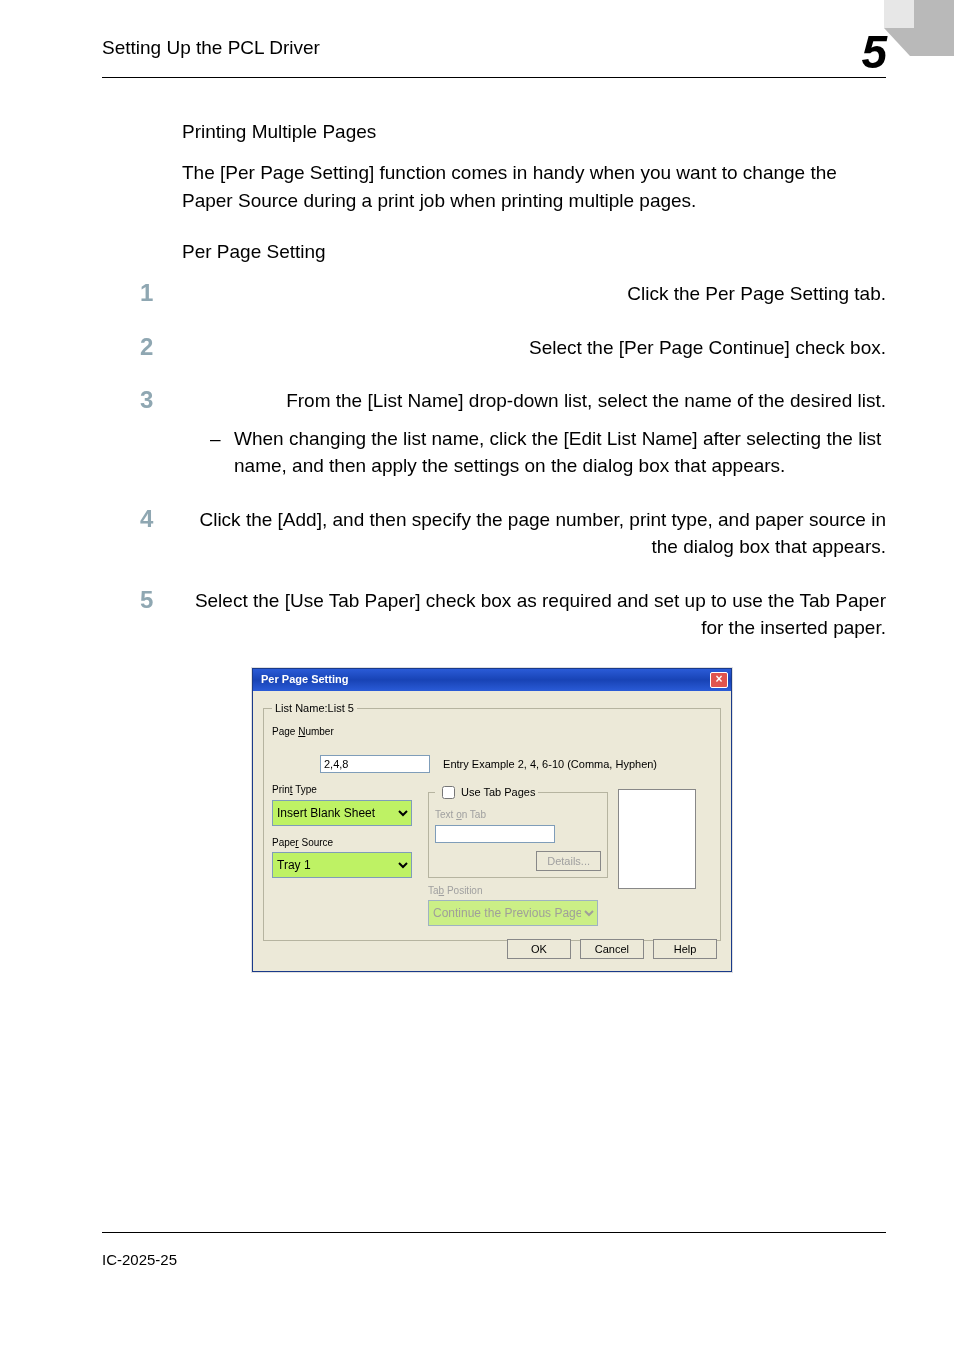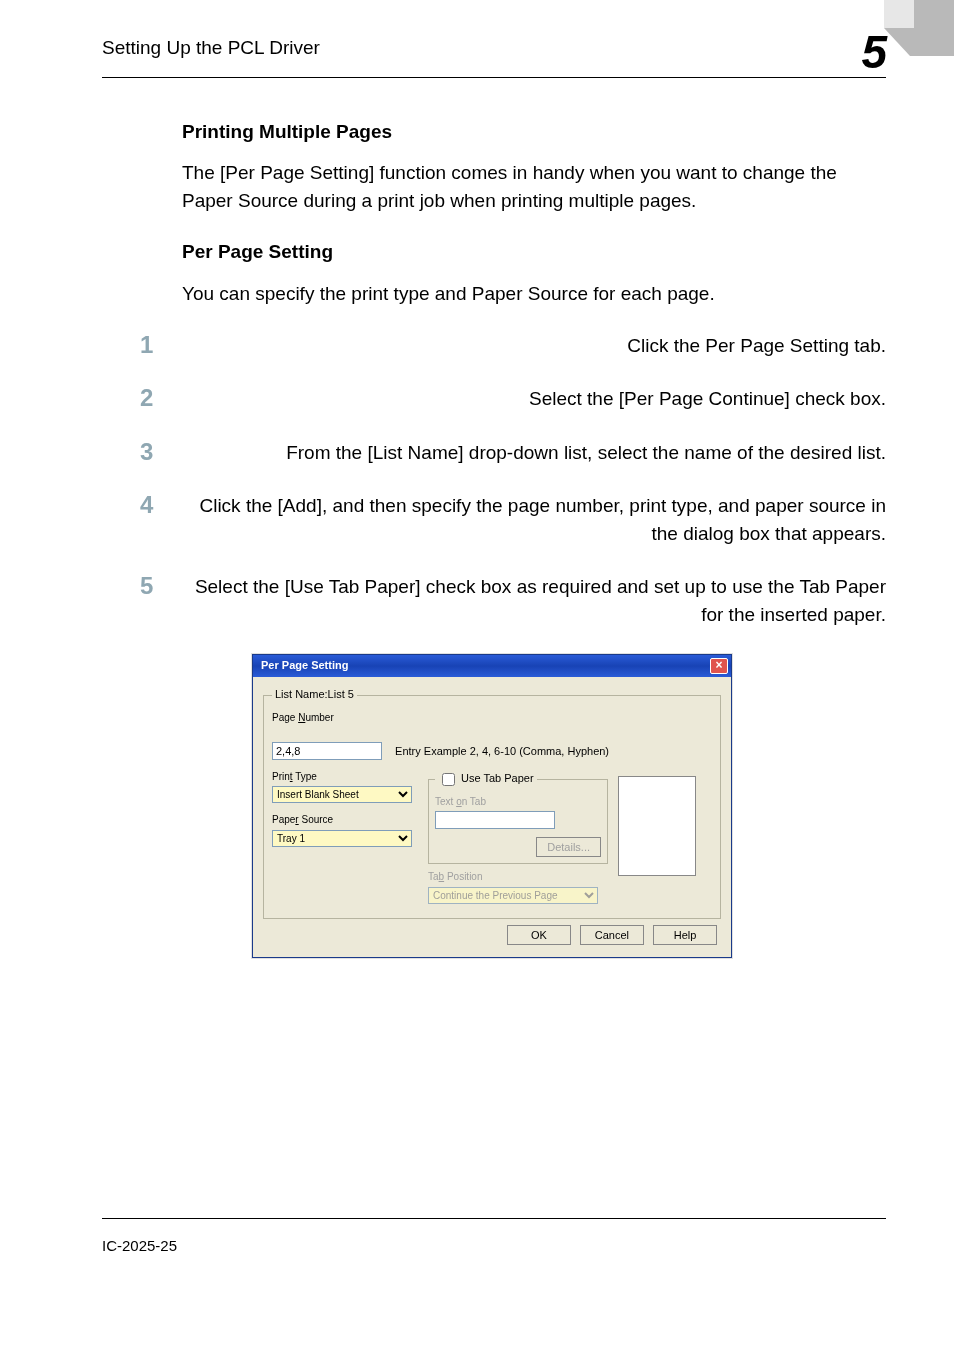--- a/index.html
+++ b/index.html
@@ -33,21 +33,21 @@
       font-size: 46px;
       font-weight: bold;
       font-style: italic;
       line-height: 0.8;
       letter-spacing: -1px;
     }
     .content {
       padding-left: 80px;
     }
     .h3 {
-      font-weight: bold;
+      font-weight: normal;
       margin: 10px 0 14px 0;
     }
     .para {
       margin: 0 0 24px 0;
     }
     ol.steps {
       list-style: none;
       padding: 0;
       margin: 0 0 20px 0;
     }
@@ -144,23 +144,23 @@
     .txt-input {
       border: 1px solid #7f9db9;
       background: #fff;
       height: 18px;
       padding: 1px 3px;
       font-size: 11px;
       font-family: Tahoma, Arial, sans-serif;
     }
     .select-input {
       border: 1px solid #7f9db9;
-      background: #fef9c3;
-      height: 17px;
-      font-size: 10px;
+      background: #bef264;
+      height: 26px;
+      font-size: 12px;
       font-family: Tahoma, Arial, sans-serif;
     }
     .entry-hint {
       display: inline-block;
       margin-left: 10px;
       font-size: 11px;
       margin-top: 16px;
     }
     .left-col {
       width: 150px;
@@ -254,34 +254,36 @@
     <div class="header-row">
       <span class="header-left">Setting Up the PCL Driver</span>
       <span class="page-chapter">5</span>
     </div>
 
     <div class="content">
       <div class="h3">Printing Multiple Pages</div>
       <p class="para">The [Per Page Setting] function comes in handy when you want to change the Paper Source during a print job when printing multiple pages.</p>
 
       <div class="h3">Per Page Setting</div>
-      <p class="para">You can specify the print type and Paper Source for each page.</p>
 
       <ol class="steps">
         <li>
           <span class="num">1</span>
           <span class="step-text">Click the Per Page Setting tab.</span>
         </li>
         <li>
           <span class="num">2</span>
           <span class="step-text">Select the [Per Page Continue] check box.</span>
         </li>
         <li>
           <span class="num">3</span>
           <span class="step-text">From the [List Name] drop-down list, select the name of the desired list.</span>
+          <ul class="sub">
+            <li>When changing the list name, click the [Edit List Name] after selecting the list name, and then apply the settings on the dialog box that appears.</li>
+          </ul>
         </li>
         <li>
           <span class="num">4</span>
           <span class="step-text">Click the [Add], and then specify the page number, print type, and paper source in the dialog box that appears.</span>
         </li>
         <li>
           <span class="num">5</span>
           <span class="step-text">Select the [Use Tab Paper] check box as required and set up to use the Tab Paper for the inserted paper.</span>
         </li>
       </ol>
@@ -292,21 +294,21 @@
           <span class="dlg-close">×</span>
         </div>
         <div class="dlg-body">
           <fieldset class="gbox">
             <legend>List Name:List 5</legend>
 
             <div style="margin-bottom:10px;">
               <span class="fld-label">
                 <span>Page </span><span class="ul">N</span><span>umber</span>
               </span>
-              <input class="txt-input" style="width: 110px;" type="text" value="2,4,8">
+              <input class="txt-input" style="width: 110px; margin-left: 48px;" type="text" value="2,4,8">
               <span class="entry-hint">Entry Example 2, 4, 6-10 (Comma, Hyphen)</span>
             </div>
 
             <div class="left-col">
               <span class="fld-label">
                 <span>Prin</span><span class="ul">t</span><span> Type</span>
               </span>
               <select class="select-input" style="width:140px">
                 <option>Insert Blank Sheet</option>
               </select>
@@ -319,21 +321,21 @@
               <select class="select-input" style="width:140px">
                 <option>Tray 1</option>
               </select>
             </div>
 
             <div class="mid-col">
               <fieldset class="tab-group">
                 <legend>
                   <span class="cb-line">
                     <input type="checkbox" style="">
-                    <label><span class="ul">U</span><span>se Tab Paper</span></label>
+                    <label><span class="ul">U</span><span>se Tab Pages</span></label>
                   </span>
                 </legend>
                 <div>
                   <span class="fld-label disabled-label">
                     <span>Text </span><span class="ul">o</span><span>n Tab</span>
                   </span>
                   <input class="txt-input" style="width: 120px;" type="text" disabled="" value="">
                   <div style="text-align:right; margin-top:8px;">
                     <button class="btn" disabled=""><span class="ul">D</span><span>etails...</span></button>
                   </div>

